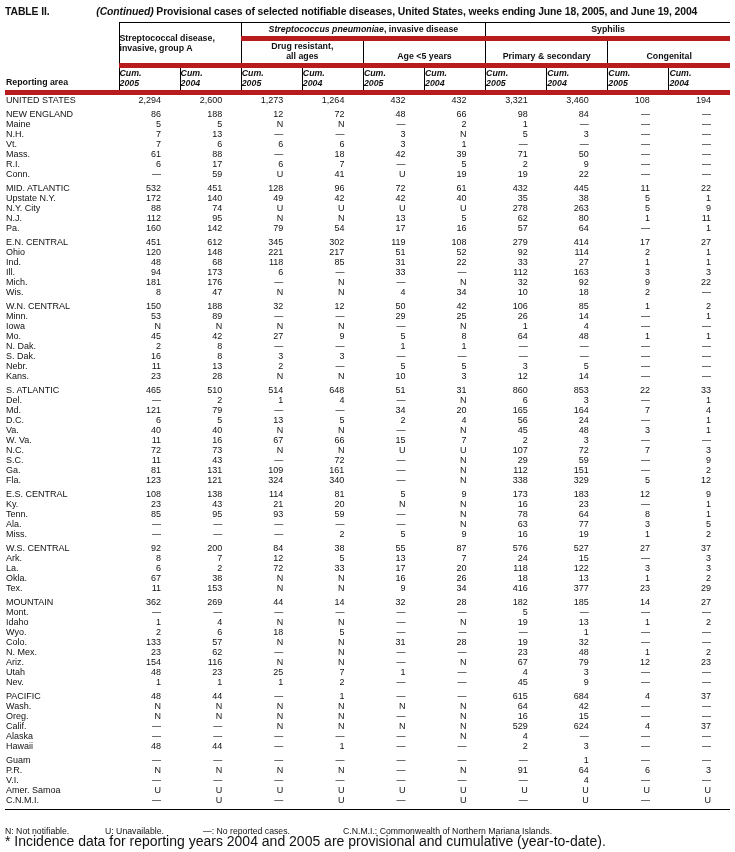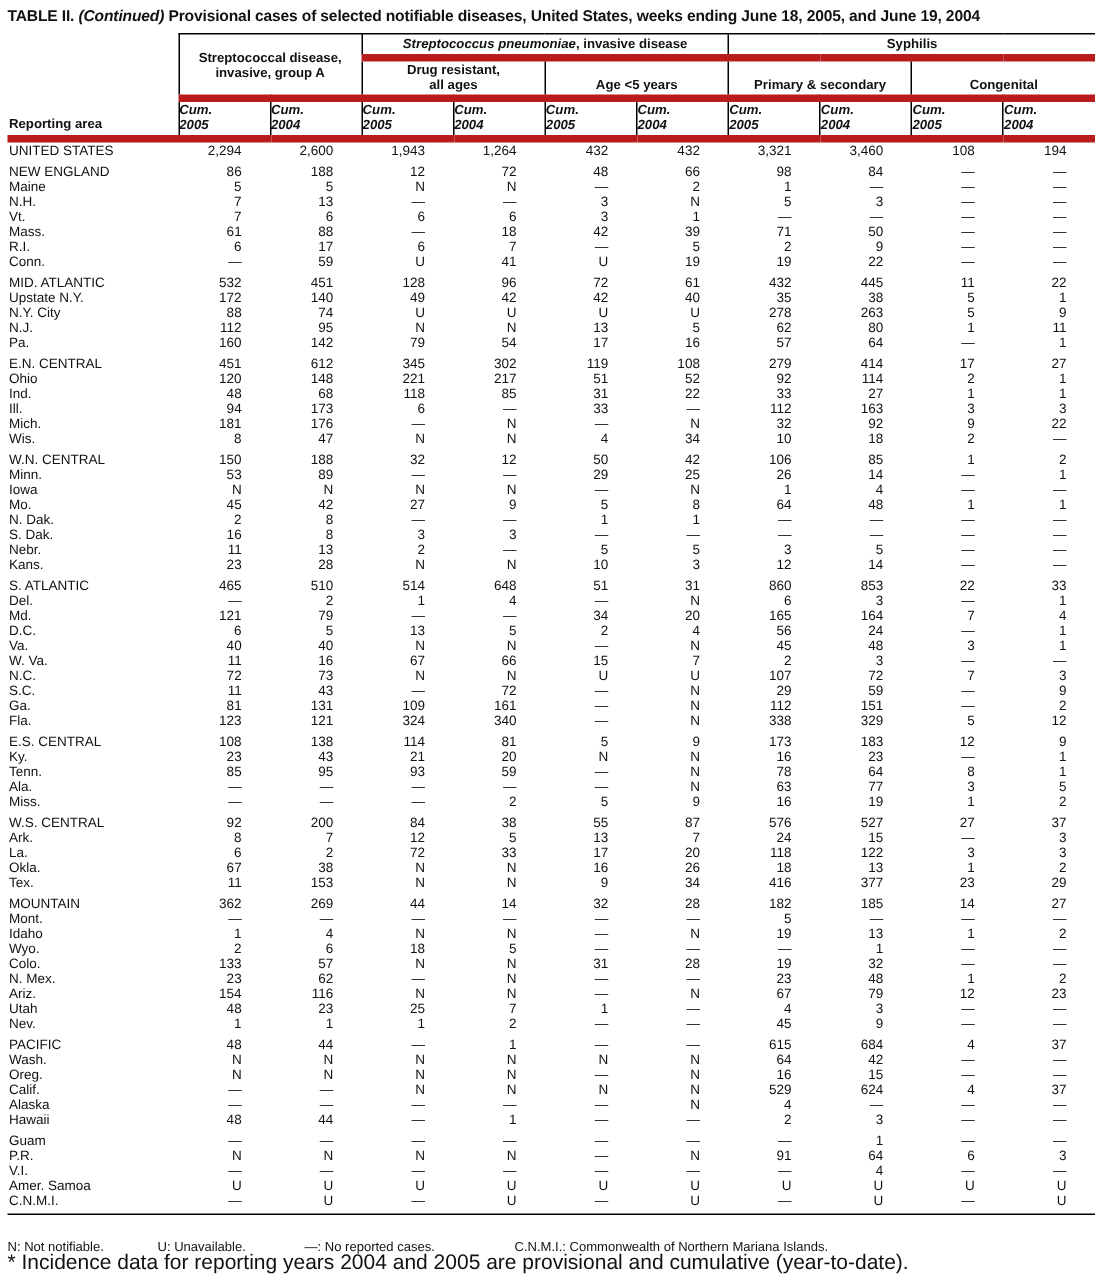--- a/index.html
+++ b/index.html
@@ -11,21 +11,21 @@
     font-family: "Liberation Sans", sans-serif;
     padding: 6px 5px 0 5px;
     overflow: hidden;
   }
   .title {
     font-size: 10.4px;
     font-weight: bold;
     line-height: 12.5px;
     letter-spacing: -0.1px;
   }
-  .title .it { font-style: italic; }
+  .title .it { font-style: italic; margin-left: 44px; }
   table {
     border-collapse: collapse;
     table-layout: fixed;
     width: 725px;
     margin-top: 3px;
   }
   col.c-area { width: 114px; }
   col.c-num  { width: 61.1px; }
   th {
     font-size: 8.8px;
@@ -36,21 +36,21 @@
   .bt { border-top: 1px solid #000; }
   .bb { border-bottom: 5px solid #b91c1c; }
   .bl { border-left: 1px solid #000; }
   .br { border-right: 1px solid #000; }
   th.area-h {
     text-align: left;
     vertical-align: bottom;
     padding-bottom: 3px;
     padding-left: 1px;
   }
-  th.grp { text-align: center; vertical-align: middle; }
+  th.grp { text-align: left; vertical-align: middle; }
   th.r1 { height: 16px; text-align: center; vertical-align: middle; }
   th.sub { height: 26px; text-align: center; vertical-align: bottom; padding-bottom: 2px; }
   th.cum { height: 26px; text-align: left; vertical-align: bottom; padding-bottom: 2px; font-style: italic; }
   .it { font-style: italic; }
   td { padding: 0; font-size: 9px; }
   tr.data td { height: 10px; line-height: 10px; white-space: nowrap; }
   td.area { text-align: left; padding-left: 1px; }
   td.num  { text-align: right; padding-right: 19px; }
   tr.gap td { height: 4px; line-height: 4px; }
   .bottom-rule {
@@ -129,21 +129,21 @@
       <th class="cum bl bb"><span>Cum.</span><br><span>2004</span></th>
       <th class="cum bl bb"><span>Cum.</span><br><span>2005</span></th>
       <th class="cum bl bb"><span>Cum.</span><br><span>2004</span></th>
     </tr>
   </thead>
   <tbody id="table-body">
       <tr class="data">
         <td class="area">UNITED STATES</td>
         <td class="num">2,294</td>
         <td class="num">2,600</td>
-        <td class="num">1,943</td>
+        <td class="num">1,273</td>
         <td class="num">1,264</td>
         <td class="num">432</td>
         <td class="num">432</td>
         <td class="num">3,321</td>
         <td class="num">3,460</td>
         <td class="num">108</td>
         <td class="num">194</td>
       </tr>
       <tr class="gap">
         <td colspan="11"></td>

